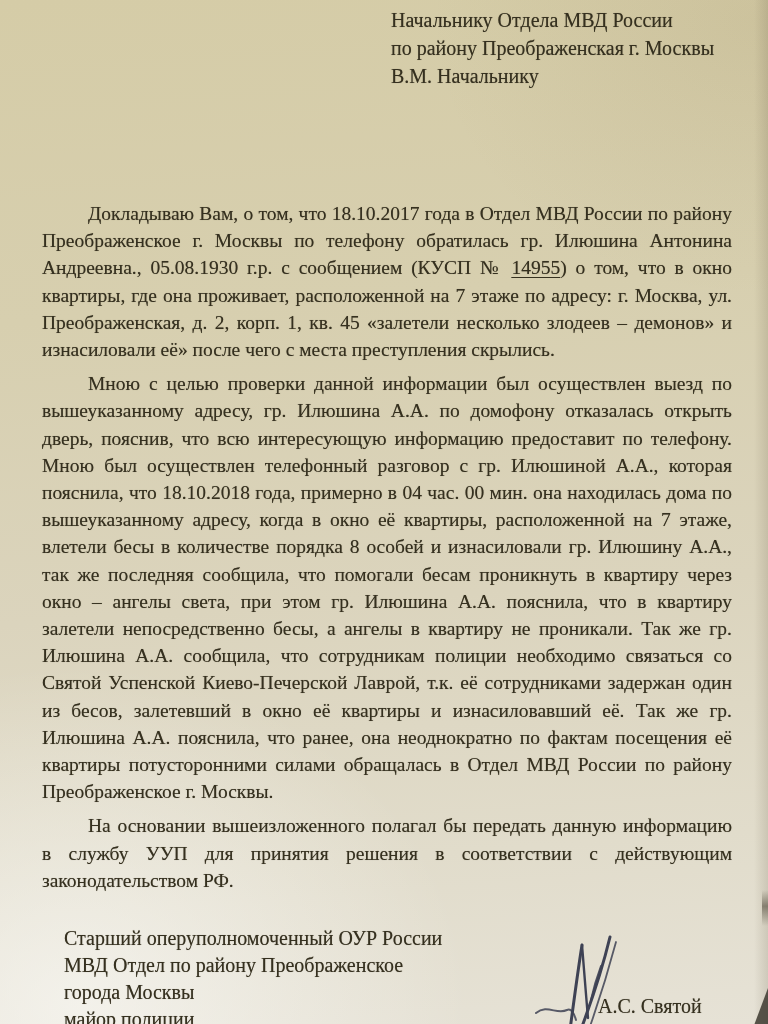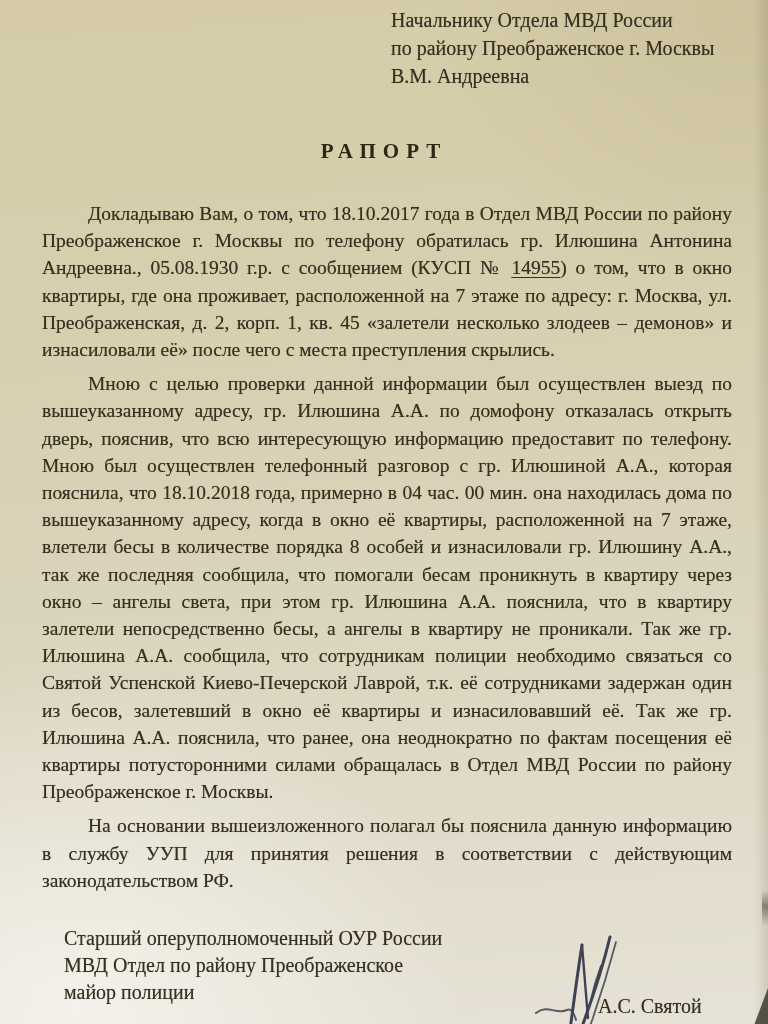--- a/index.html
+++ b/index.html
@@ -74,35 +74,35 @@
     pointer-events:none;
   }
 </style>
 </head>
 <body>
 
 <div class="page">
 
   <div class="recipient soft-text">
     <div>Начальнику Отдела МВД России</div>
-    <div>по району Преображенское г. Москвы</div>
-    <div>В.М. Андреевна</div>
+    <div>по району Преображенская г. Москвы</div>
+    <div>В.М. Начальнику</div>
   </div>
 
-  <div class="title">РАПОРТ</div>
 
   <div class="body-text soft-text">
     <p><span>Докладываю Вам, о том, что 18.10.2017 года в Отдел МВД России по району Преображенское г. Москвы по телефону обратилась гр. Илюшина Антонина Андреевна., 05.08.1930 г.р. с сообщением (КУСП № </span><span class="underline">14955</span><span>) о том, что в окно квартиры, где она проживает, расположенной на 7 этаже по адресу: г. Москва, ул. Преображенская, д. 2, корп. 1, кв. 45 «залетели несколько злодеев – демонов» и изнасиловали её» после чего с места преступления скрылись.</span></p>
     <p>Мною с целью проверки данной информации был осуществлен выезд по вышеуказанному адресу, гр. Илюшина А.А. по домофону отказалась открыть дверь, пояснив, что всю интересующую информацию предоставит по телефону. Мною был осуществлен телефонный разговор с гр. Илюшиной А.А., которая пояснила, что 18.10.2018 года, примерно в 04 час. 00 мин. она находилась дома по вышеуказанному адресу, когда в окно её квартиры, расположенной на 7 этаже, влетели бесы в количестве порядка 8 особей и изнасиловали гр. Илюшину А.А., так же последняя сообщила, что помогали бесам проникнуть в квартиру через окно – ангелы света, при этом гр. Илюшина А.А. пояснила, что в квартиру залетели непосредственно бесы, а ангелы в квартиру не проникали. Так же гр. Илюшина А.А. сообщила, что сотрудникам полиции необходимо связаться со Святой Успенской Киево-Печерской Лаврой, т.к. её сотрудниками задержан один из бесов, залетевший в окно её квартиры и изнасиловавший её. Так же гр. Илюшина А.А. пояснила, что ранее, она неоднократно по фактам посещения её квартиры потусторонними силами обращалась в Отдел МВД России по району Преображенское г. Москвы.</p>
-    <p>На основании вышеизложенного полагал бы пояснила данную информацию в службу УУП для принятия решения в соответствии с действующим законодательством РФ.</p>
+    <p>На основании вышеизложенного полагал бы передать данную информацию в службу УУП для принятия решения в соответствии с действующим законодательством РФ.</p>
   </div>
 
   <div class="signoff soft-text">
     <div>Старший оперуполномоченный ОУР России</div>
     <div>МВД Отдел по району Преображенское</div>
+    <div>города Москвы</div>
     <div>майор полиции</div>
   </div>
 
   <svg class="signature-svg" viewBox="0 0 125 96">
     <g fill="none" stroke="#3e4254" stroke-linecap="round">
 
       <path d="M1 85 C 12 76, 22 87, 32 82 C 36 80, 39 85, 41 92" stroke-width="2" opacity="0.85"></path>
 
       <path d="M35 102 C 39 72, 43 42, 47 17" stroke-width="3"></path>
 

